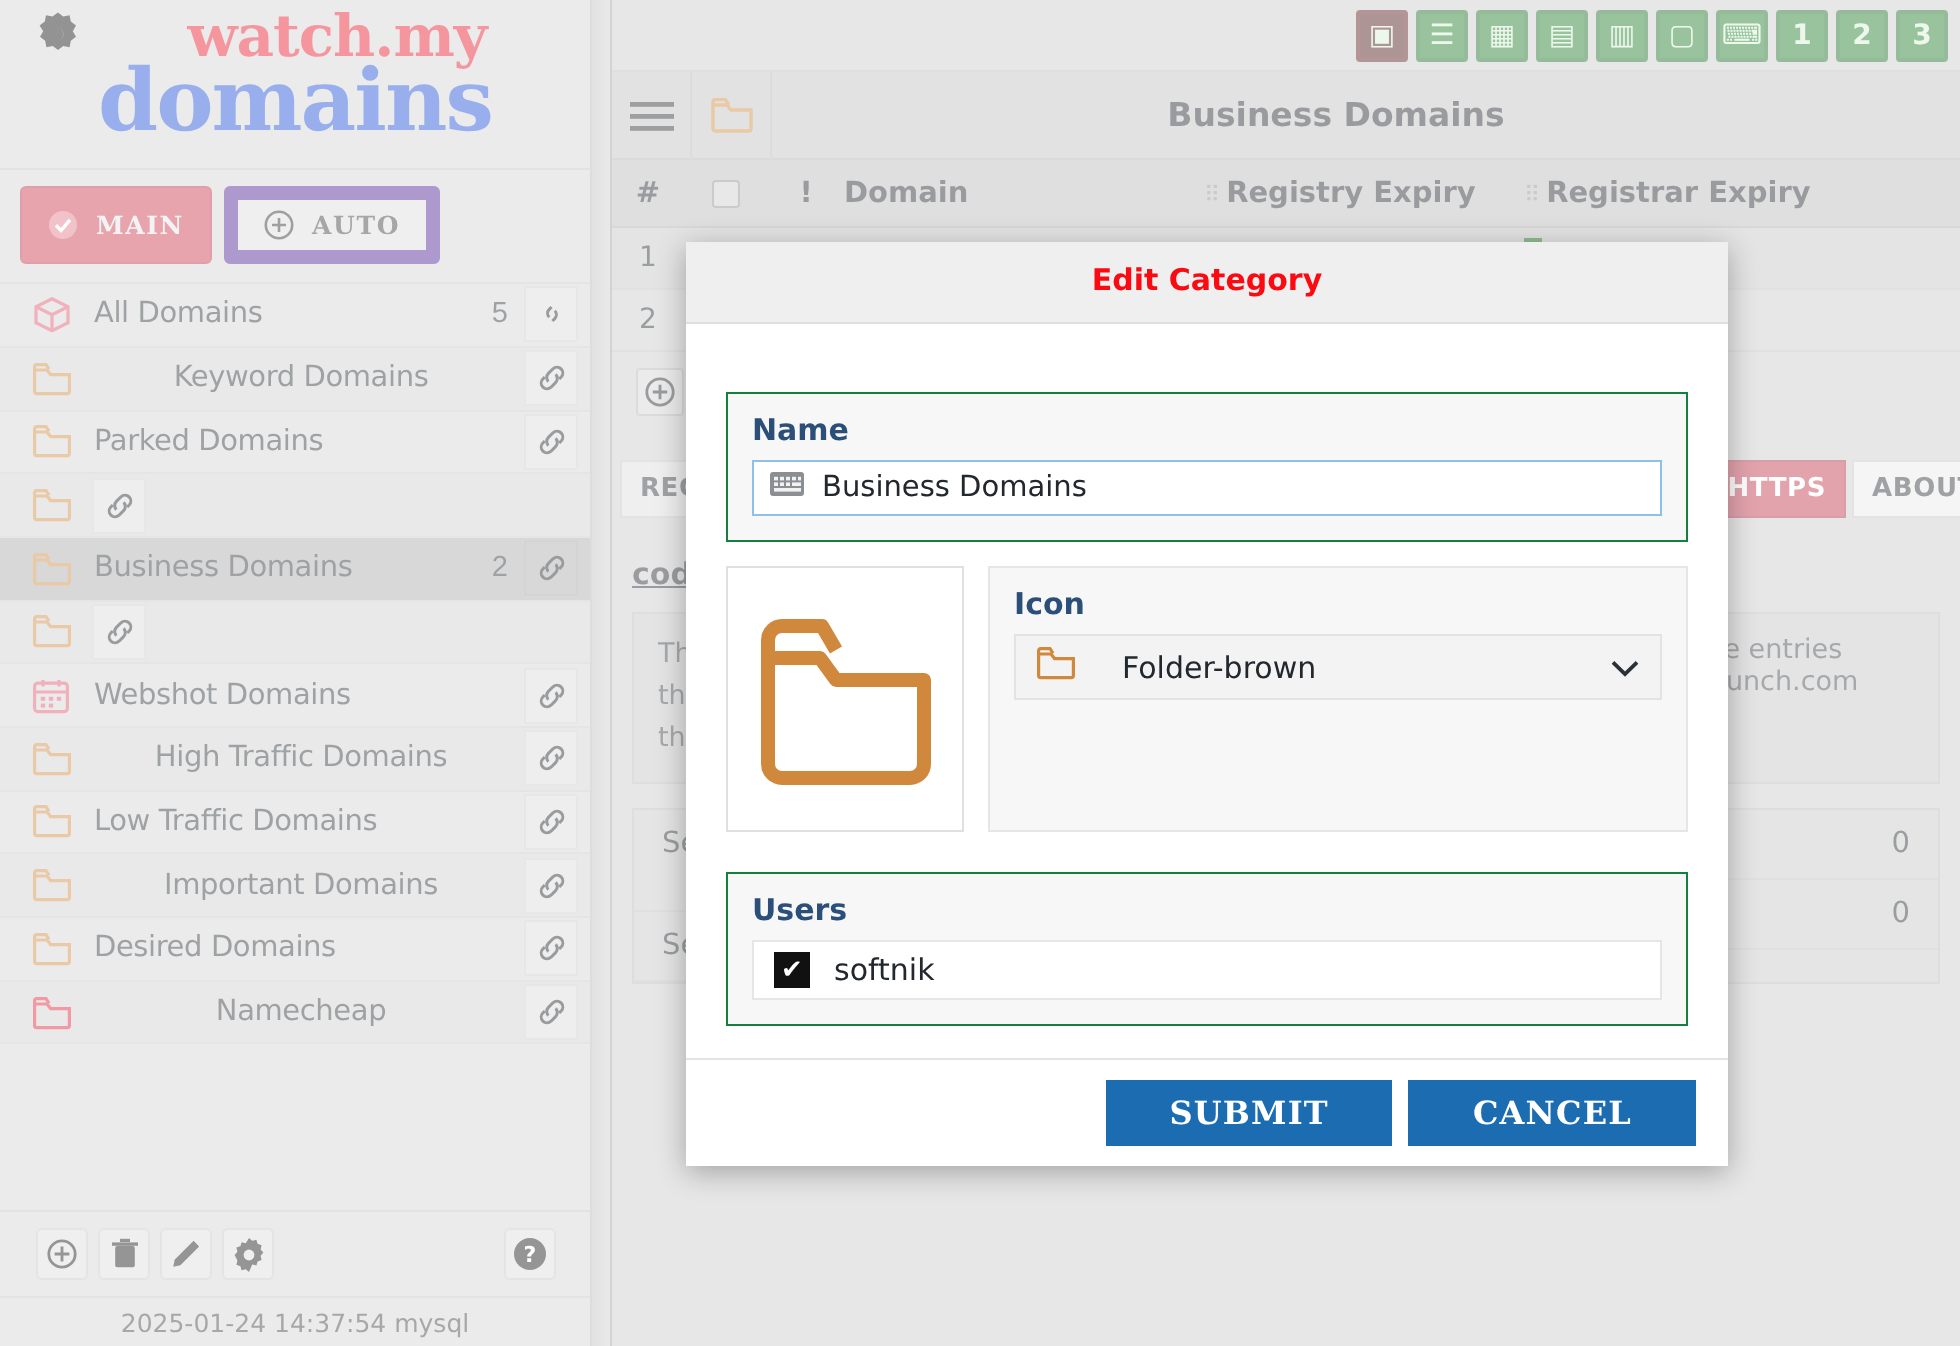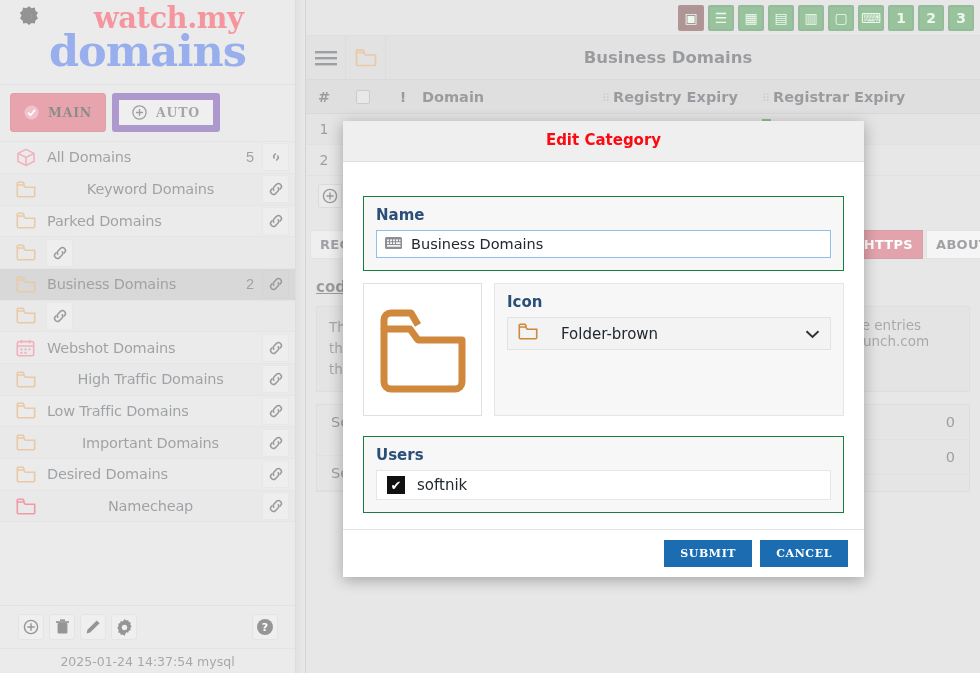--- a/index.html
+++ b/index.html
@@ -43,21 +43,21 @@
     font-weight: bold; font-size: 43px; color: #1d4ed8;
     letter-spacing: -1px; line-height: 1.05; margin-top: -4px;
   }
   .mode-row { display: flex; gap: 6px; padding: 8px 8px 9px 10px; }
   .mode-btn {
     display: flex; align-items: center; gap: 9px;
     padding: 5px 13px; font-size: 12.5px; font-weight: bold;
     letter-spacing: 0.8px; border-radius: 3px; cursor: pointer;
     font-family: "DejaVu Serif", serif;
   }
-  .mode-btn.primary { background: #c9364a; color: #000000; border: 1px solid #b42e41; }
+  .mode-btn.primary { background: #c9364a; color: #e5e5e5; border: 1px solid #b42e41; }
   .mode-btn.plain { background: #dcdcdc; color: #3a3a3a; border: 7px solid #4c1d95; }
 
   .cat-list { flex: 1; overflow: hidden; border-top: 1px solid #c3c3c3; }
   .cat-row {
     display: flex; align-items: center;
     height: 31.7px; padding-left: 16px;
     border-bottom: 1px solid #c5c5c5;
     cursor: pointer; position: relative;
   }
   .cat-row.alt { background: #cfcfcf; text-align: center; }
@@ -260,21 +260,21 @@
     width: 18px; height: 18px; background: #111; border: 1px solid #111;
     display: flex; align-items: center; justify-content: center;
     color: #fff; font-size: 13px; cursor: pointer;
   }
   .modal-foot {
     border-top: 1px solid #e4e4e4; padding: 10px 16px;
     display: flex; justify-content: flex-end; gap: 8px; background: #fff;
   }
   .mbtn {
     background: #1b6cb0; color: #fff; border: none;
-    padding: 7px 16px; font-size: 11px; font-weight: bold;
+    padding: 7px 32px; font-size: 16px; font-weight: bold;
     letter-spacing: 0.6px; cursor: pointer;
     font-family: "DejaVu Serif", serif;
   }
 </style>
 </head>
 <body>
 
 <div id="app">
 
   <div id="main">

